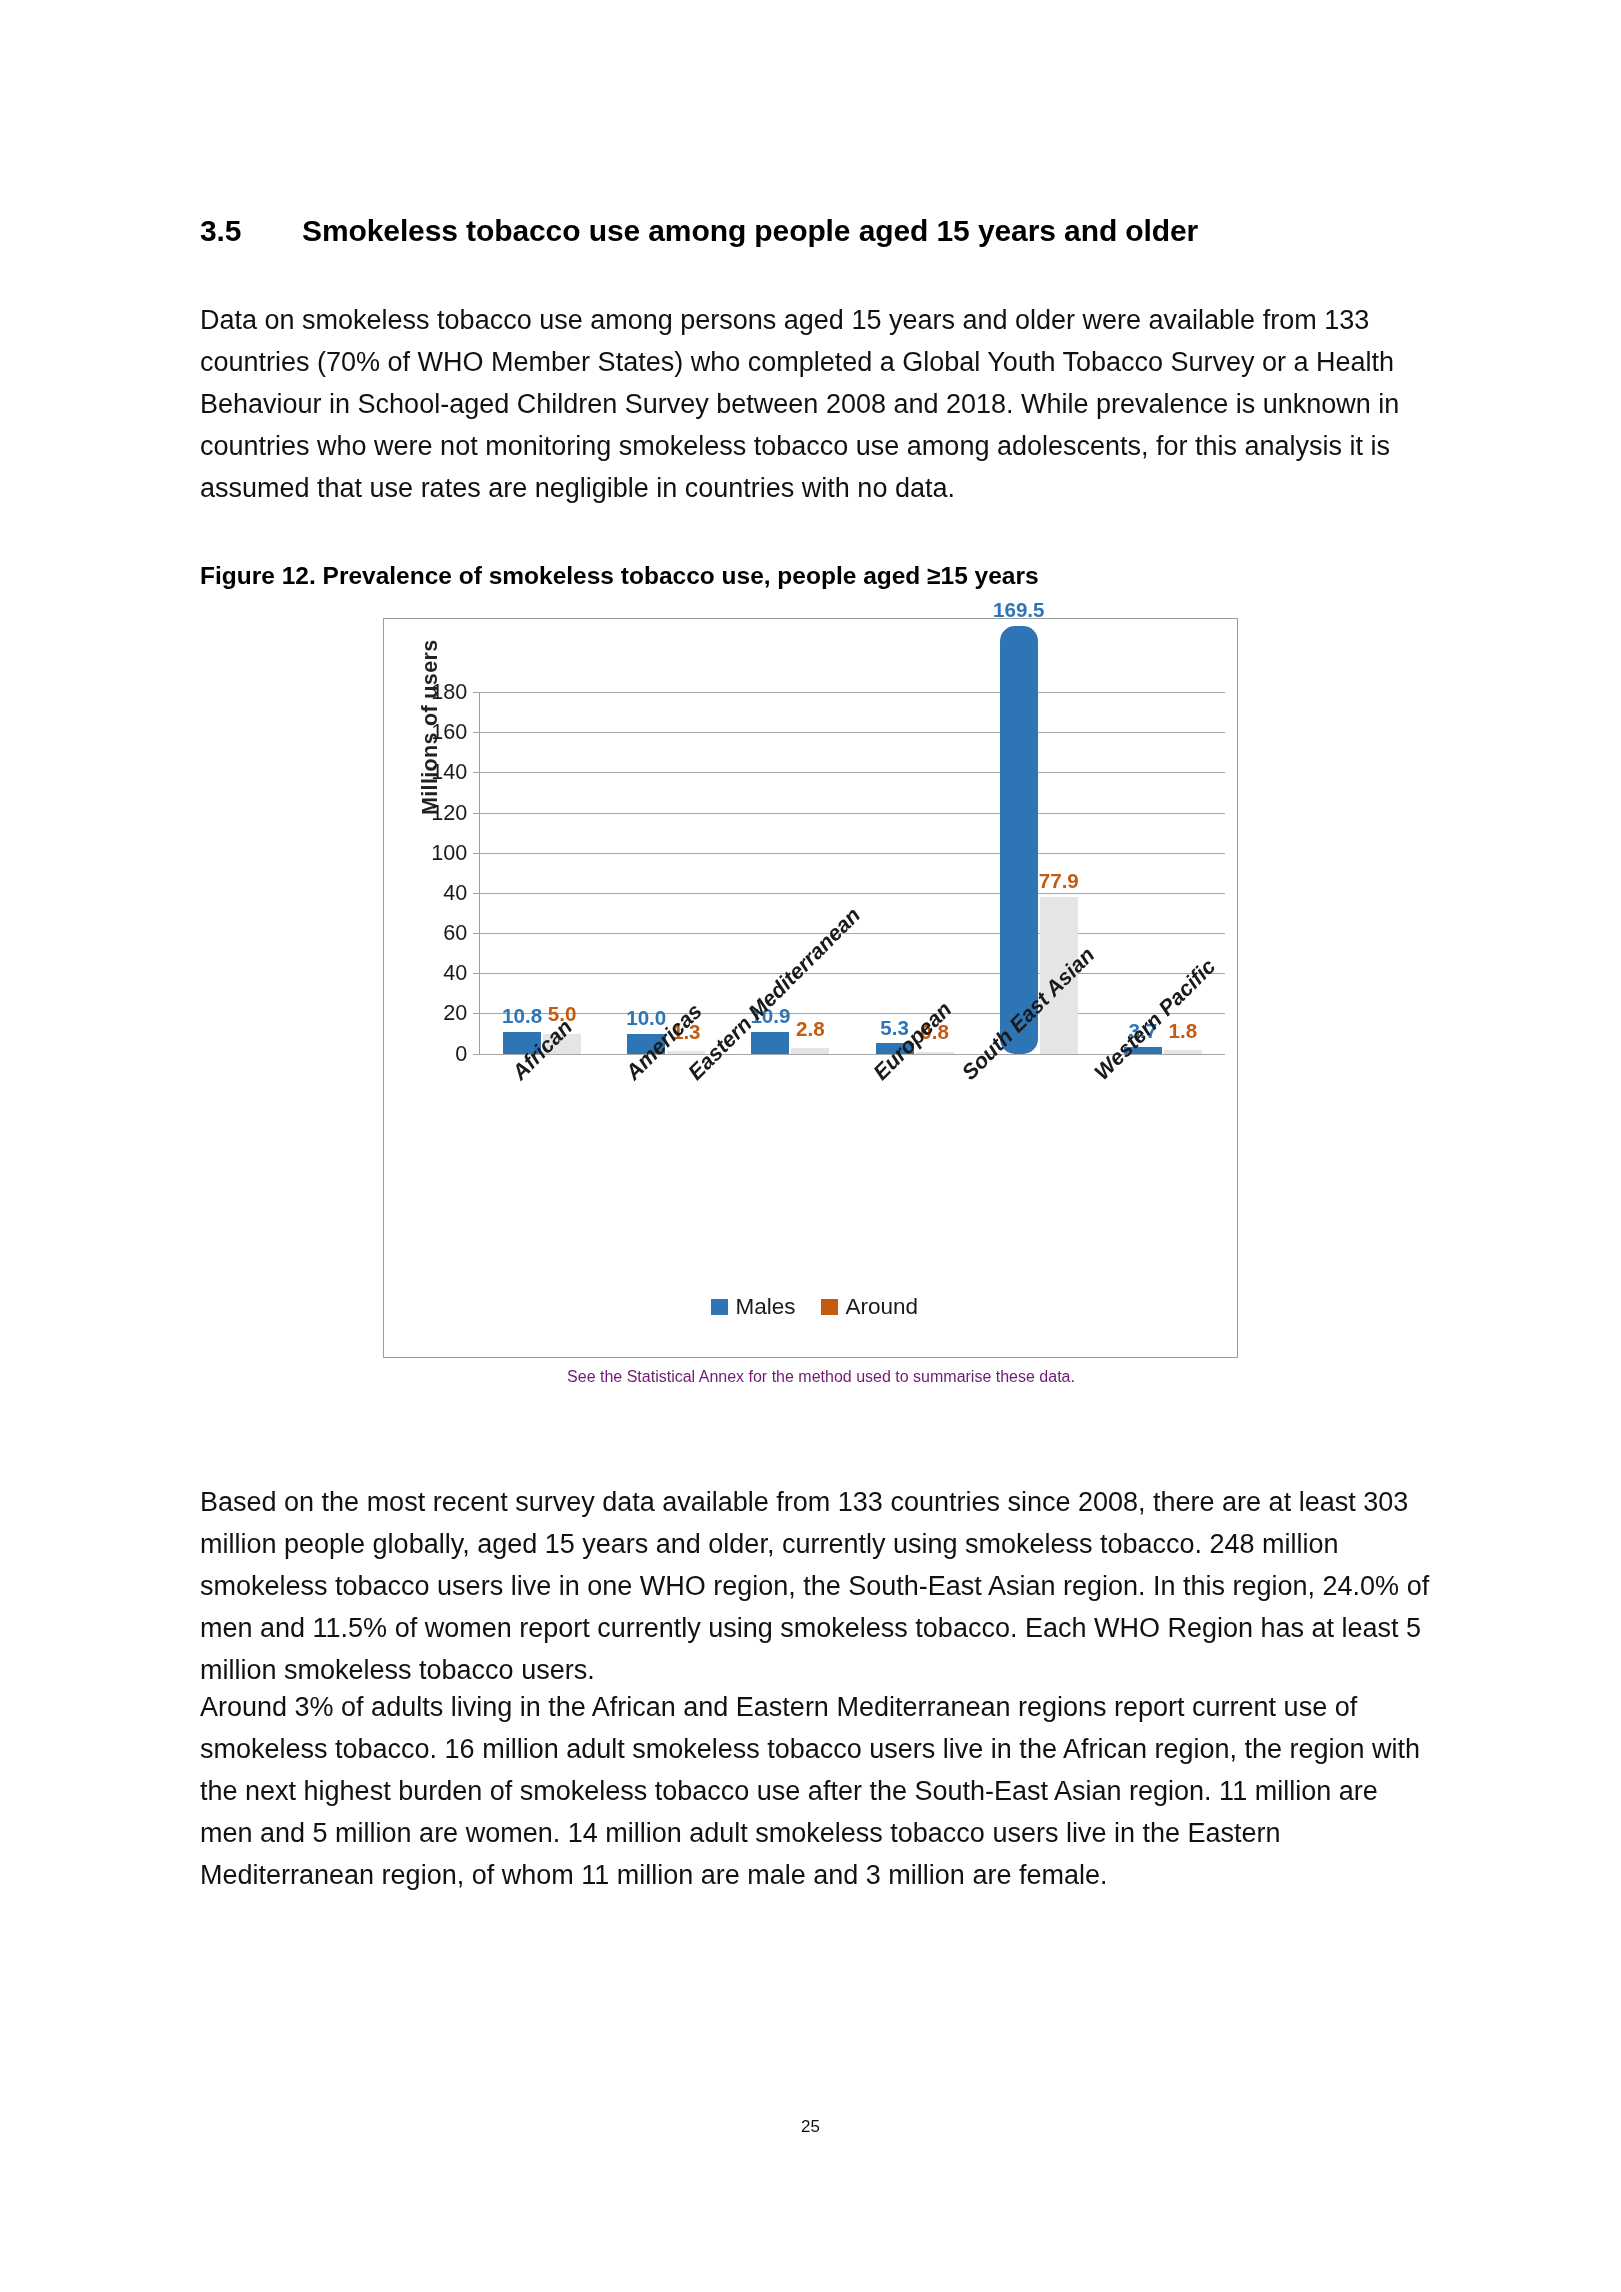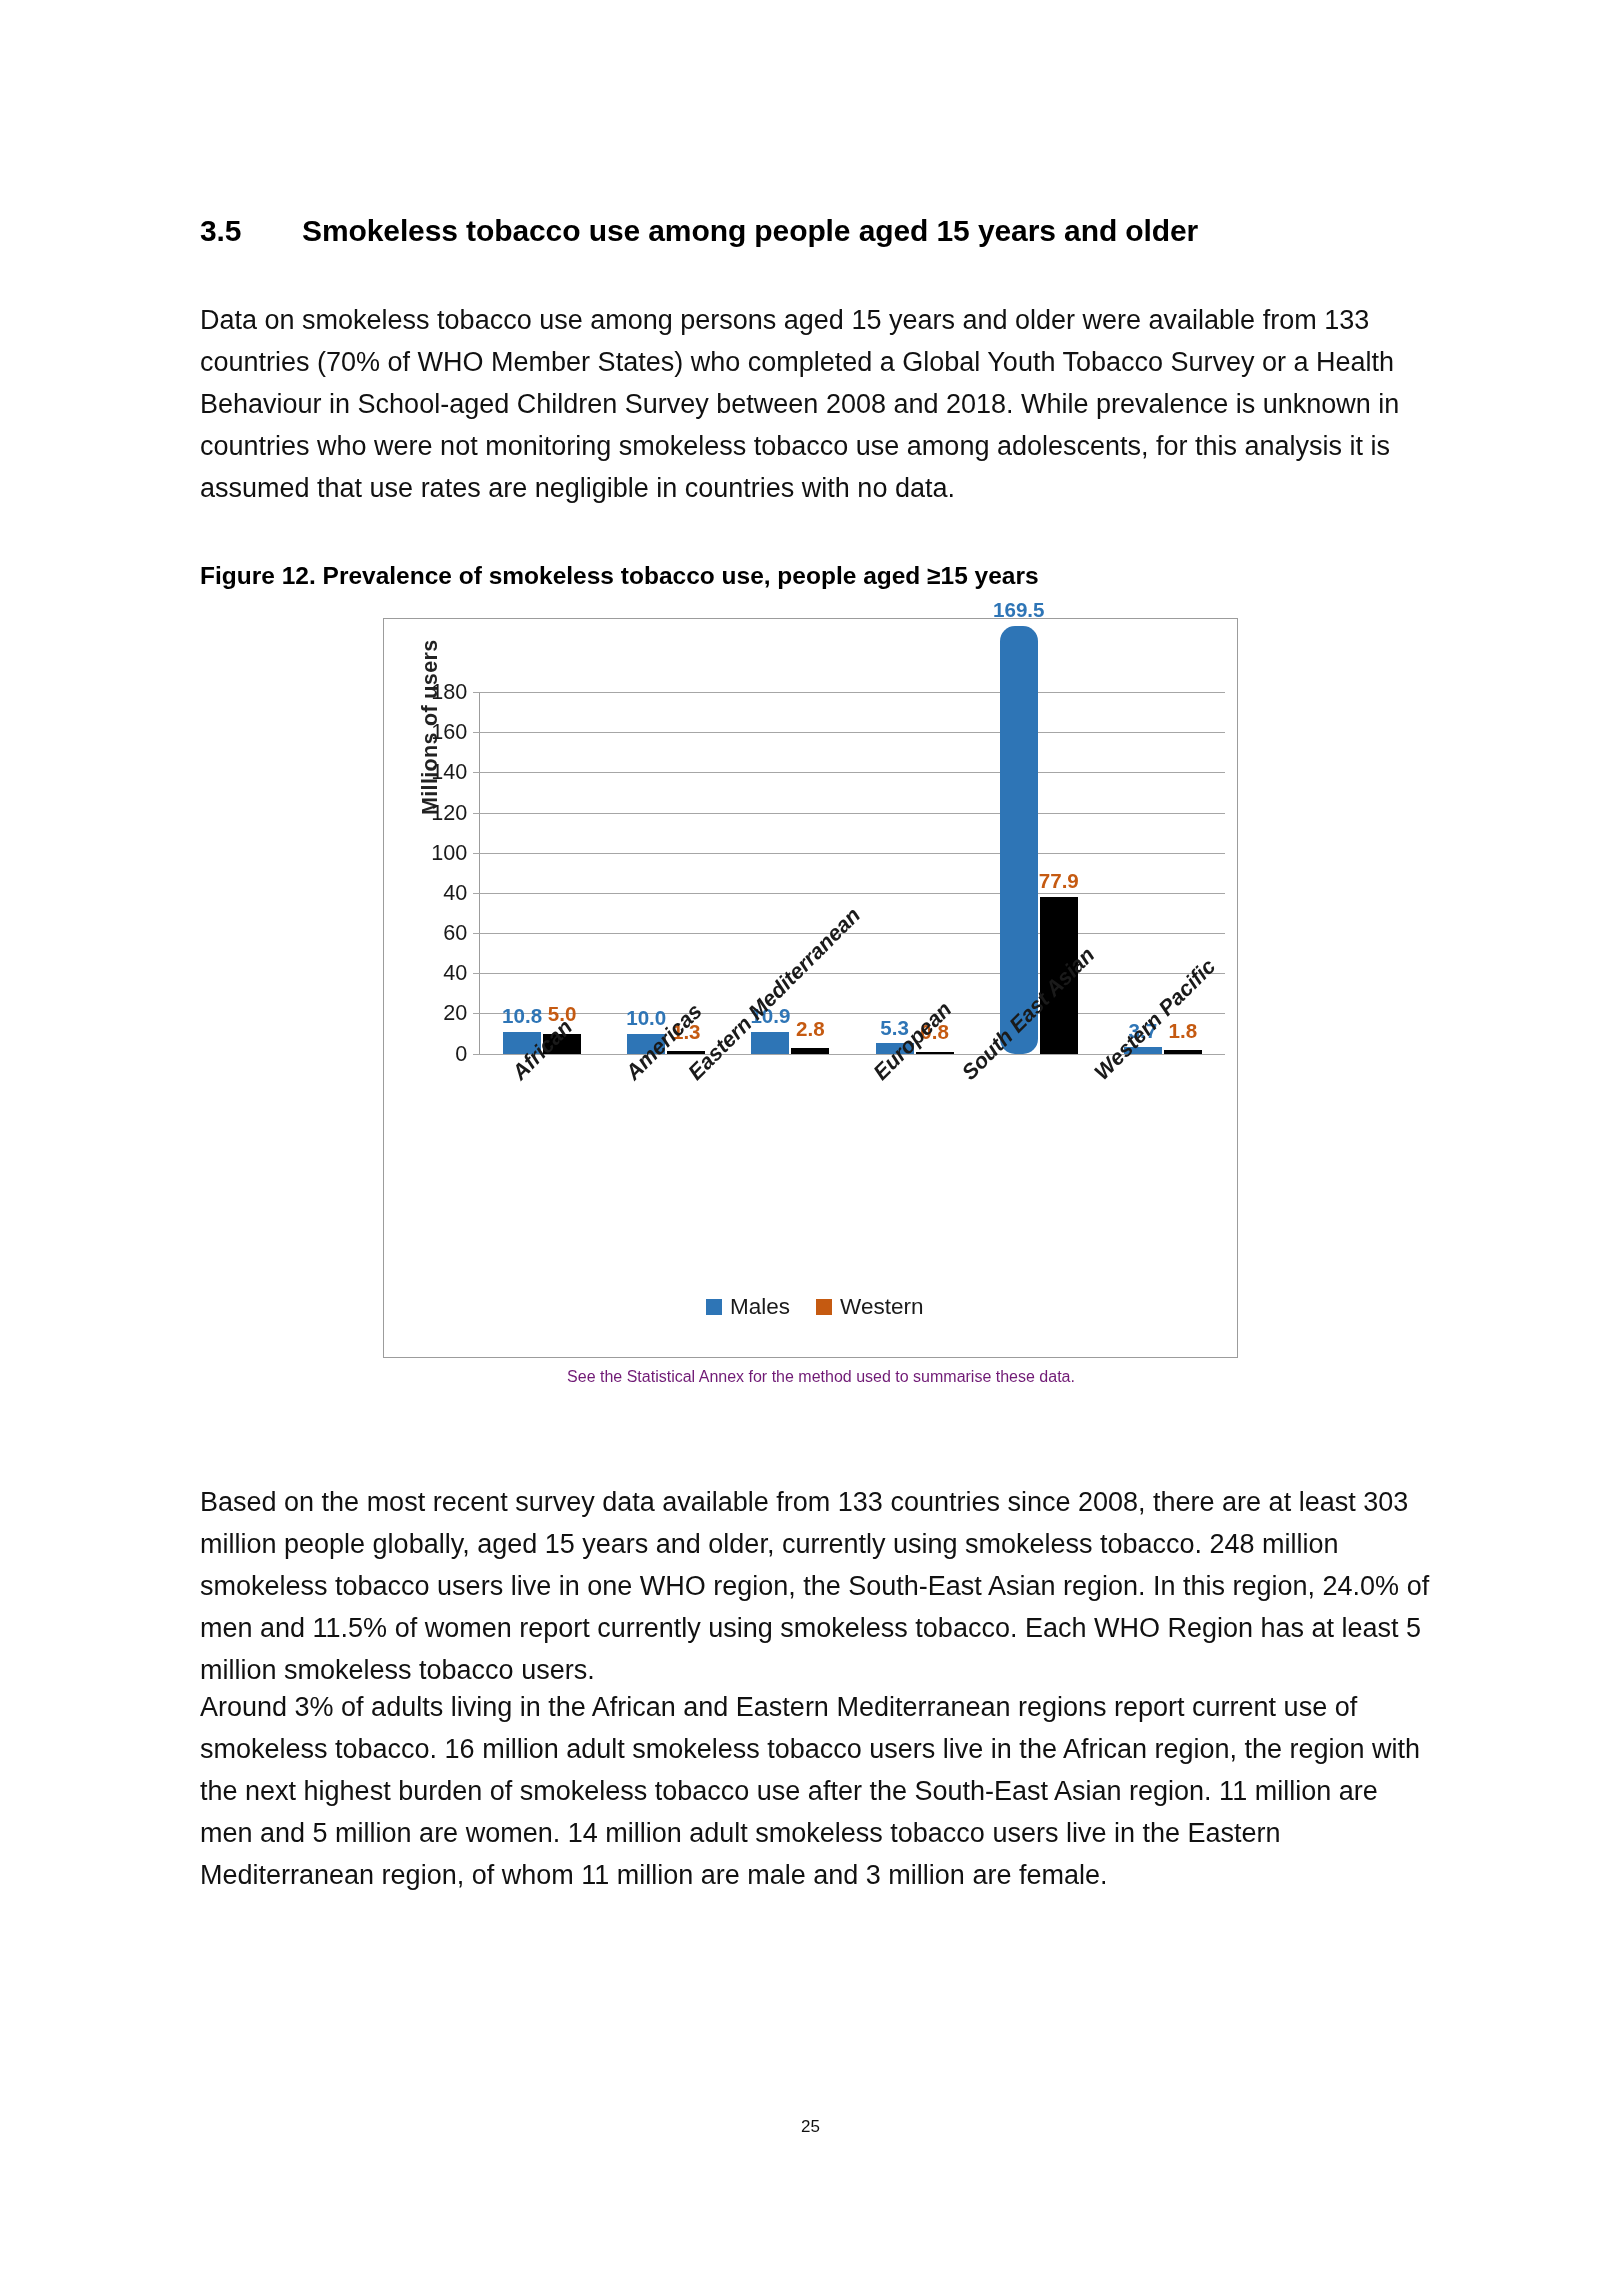--- a/index.html
+++ b/index.html
@@ -147,21 +147,21 @@
     position: relative;
     display: flex;
     align-items: flex-end;
     justify-content: center;
   }
   .bar {
     width: 38px;
     position: relative;
   }
   .bar.males { background: #2e75b6; }
-  .bar.females { background: #000000; margin-left: 2px; }
+  .bar.females { background: #e5e5e5; margin-left: 2px; }
   .bar-label {
     position: absolute;
     left: 50%;
     transform: translateX(-50%);
     bottom: 100%;
     margin-bottom: 3.9px;
     font-size: 20.6px;
     font-weight: bold;
     white-space: nowrap;
   }
@@ -367,21 +367,21 @@
           </div>
         </div>
 
       <div class="legend" id="chart-legend">
           <div class="legend-item">
             <span class="legend-swatch males"></span>
             <span>Males</span>
           </div>
           <div class="legend-item">
             <span class="legend-swatch females"></span>
-            <span>Western</span>
+            <span>Around</span>
           </div>
         </div>
     </div>
   </div>
 
   <div class="source-note">See the Statistical Annex for the method used to summarise these data.</div>
 
   <p class="para" id="para-after-1">Based on the most recent survey data available from 133 countries since 2008, there are at least 303 million people globally, aged 15 years and older, currently using smokeless tobacco. 248 million smokeless tobacco users live in one WHO region, the South-East Asian region. In this region, 24.0% of men and 11.5% of women report currently using smokeless tobacco. Each WHO Region has at least 5 million smokeless tobacco users.</p>
   <p class="para" id="para-after-2">Around 3% of adults living in the African and Eastern Mediterranean regions report current use of smokeless tobacco. 16 million adult smokeless tobacco users live in the African region, the region with the next highest burden of smokeless tobacco use after the South-East Asian region. 11 million are men and 5 million are women. 14 million adult smokeless tobacco users live in the Eastern Mediterranean region, of whom 11 million are male and 3 million are female.</p>
 

